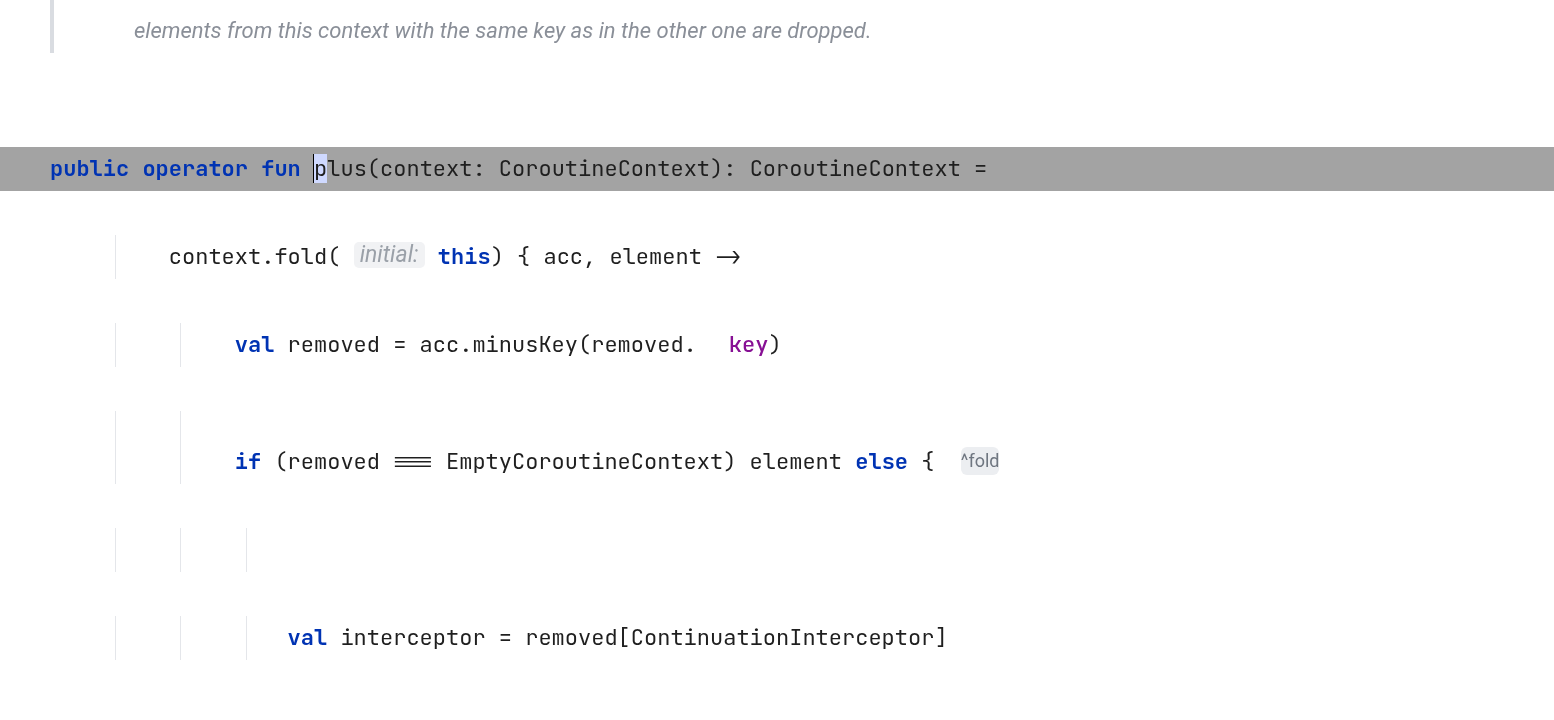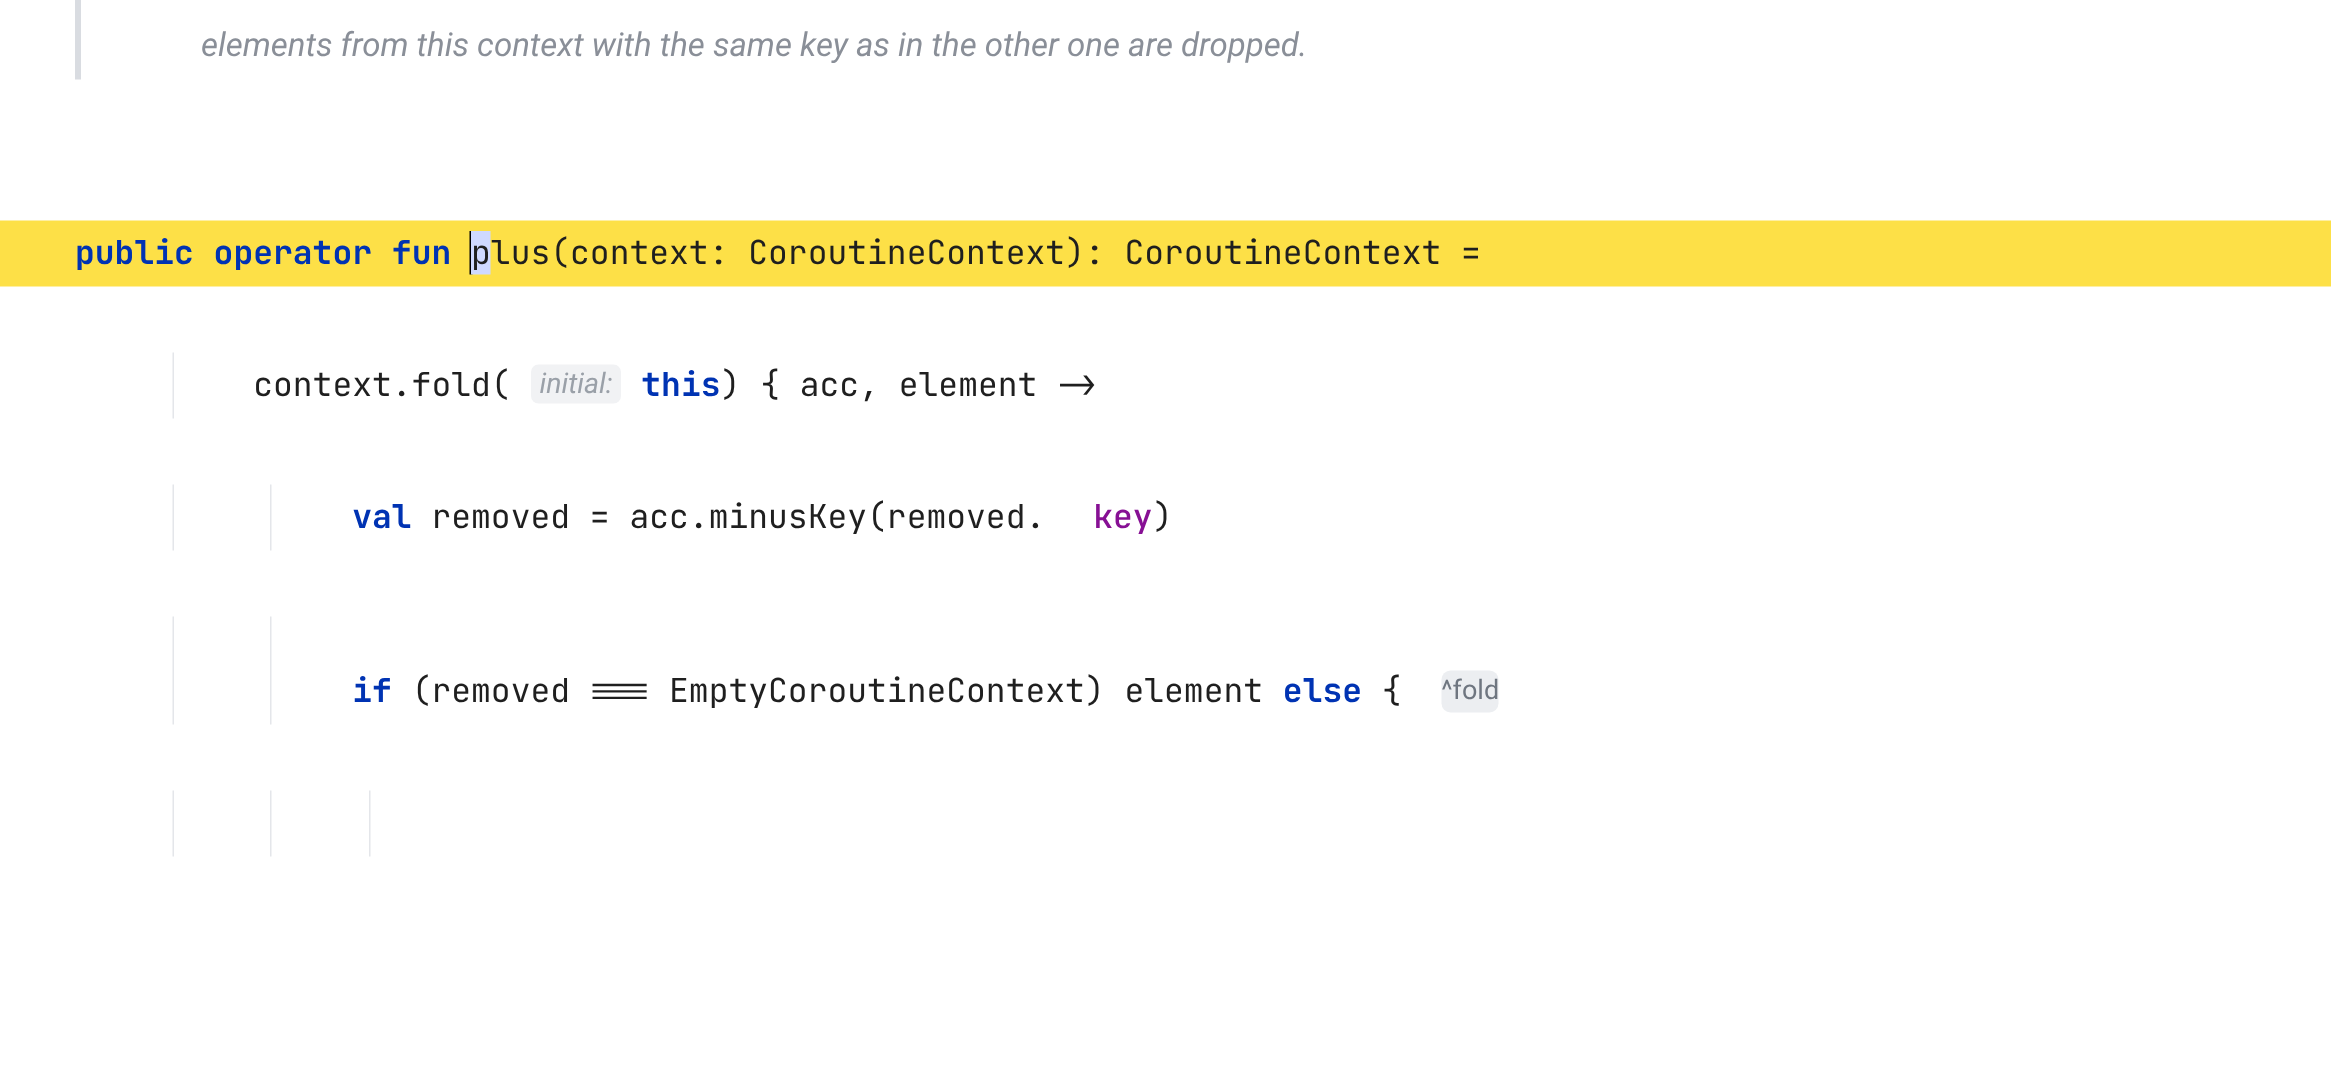--- a/index.html
+++ b/index.html
@@ -20,21 +20,21 @@
     padding-left: 80px;
     border-left: 4px solid #d9dce1;
     margin-left: 50px;
     margin-bottom: 6px;
     line-height: 32px;
     padding-top: 15px;
     padding-bottom: 6px;
   }
   .code-block { white-space: pre; }
   .line { display: block; padding-left: 50px; position: relative; }
-  .hl-line { background: #fde047; }
+  .hl-line { background: #a3a3a3; }
   .kw { color: #0033b3; font-weight: 600; }
   .prop { color: #871094; font-weight: 500; margin-left: 32px; }
   .comment { color: #8c8c8c; font-style: italic; }
   .hint {
     background: #eceef1;
     color: #6f7680;
     border-radius: 6px;
     padding: 0 0;
     font-size: 18px;
     font-style: normal;
@@ -43,21 +43,21 @@
     line-height: 28px;
     vertical-align: 2px;
     margin-top: 36px;
   }
   .param-hint {
     color: #9aa0a8;
     font-style: italic;
     background: #f1f2f4;
     border-radius: 5px;
     padding: 0 6px;
-    font-size: 19px;
+    font-size: 23px;
     font-family: -apple-system, BlinkMacSystemFont, "Segoe UI", Roboto, sans-serif;
     line-height: 26px;
     display: inline-block;
     vertical-align: 2px;
   }
   .caret {
     border-left: 2px solid #000;
     margin-left: -1px;
     margin-right: -1px;
   }
@@ -76,20 +76,21 @@
 
 <div class="doc-line">elements from this context with the same key as in the other one are dropped.</div>
 
 <div class="code-block">
 
 <span class="line hl-line"><span class="kw">public</span> <span class="kw">operator</span> <span class="kw">fun</span> <span class="caret"></span><span class="sel"><span>p</span></span><span>lus</span><span>(context: CoroutineContext): CoroutineContext =</span></span>
 <span class="line"><span class="guide" style="left:115px"></span>         <span>context.fold( </span><span class="param-hint">initial:</span><span> </span><span class="kw">this</span><span>) { acc, element -&gt;</span></span>
 <span class="line"><span class="guide" style="left:115px"></span><span class="guide" style="left:180px"></span>              <span class="kw">val</span><span> removed = acc.minusKey(removed.</span><span class="prop">key</span><span>)</span></span>
 <span class="line"><span class="guide" style="left:115px"></span><span class="guide" style="left:180px"></span>              <span class="kw">if</span><span> (removed === EmptyCoroutineContext) element </span><span class="kw">else</span><span> { </span> <span class="hint">^fold</span></span>
 <span class="line"><span class="guide" style="left:115px"></span><span class="guide" style="left:180px"></span><span class="guide" style="left:246px"></span>                  </span>
+<span class="line"><span class="guide" style="left:115px"></span><span class="guide" style="left:180px"></span><span class="guide" style="left:246px"></span>                  <span class="kw">val</span><span> interceptor = removed[ContinuationInterceptor]</span></span>
 
 
 
 
 
 
 
 </div>
 
 </body></html>

